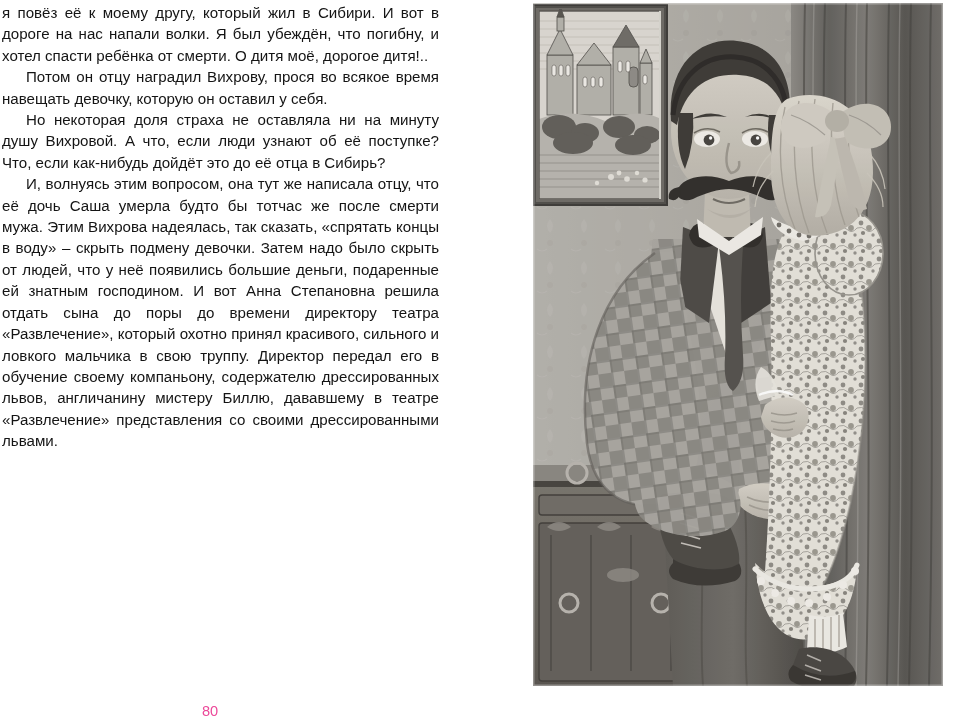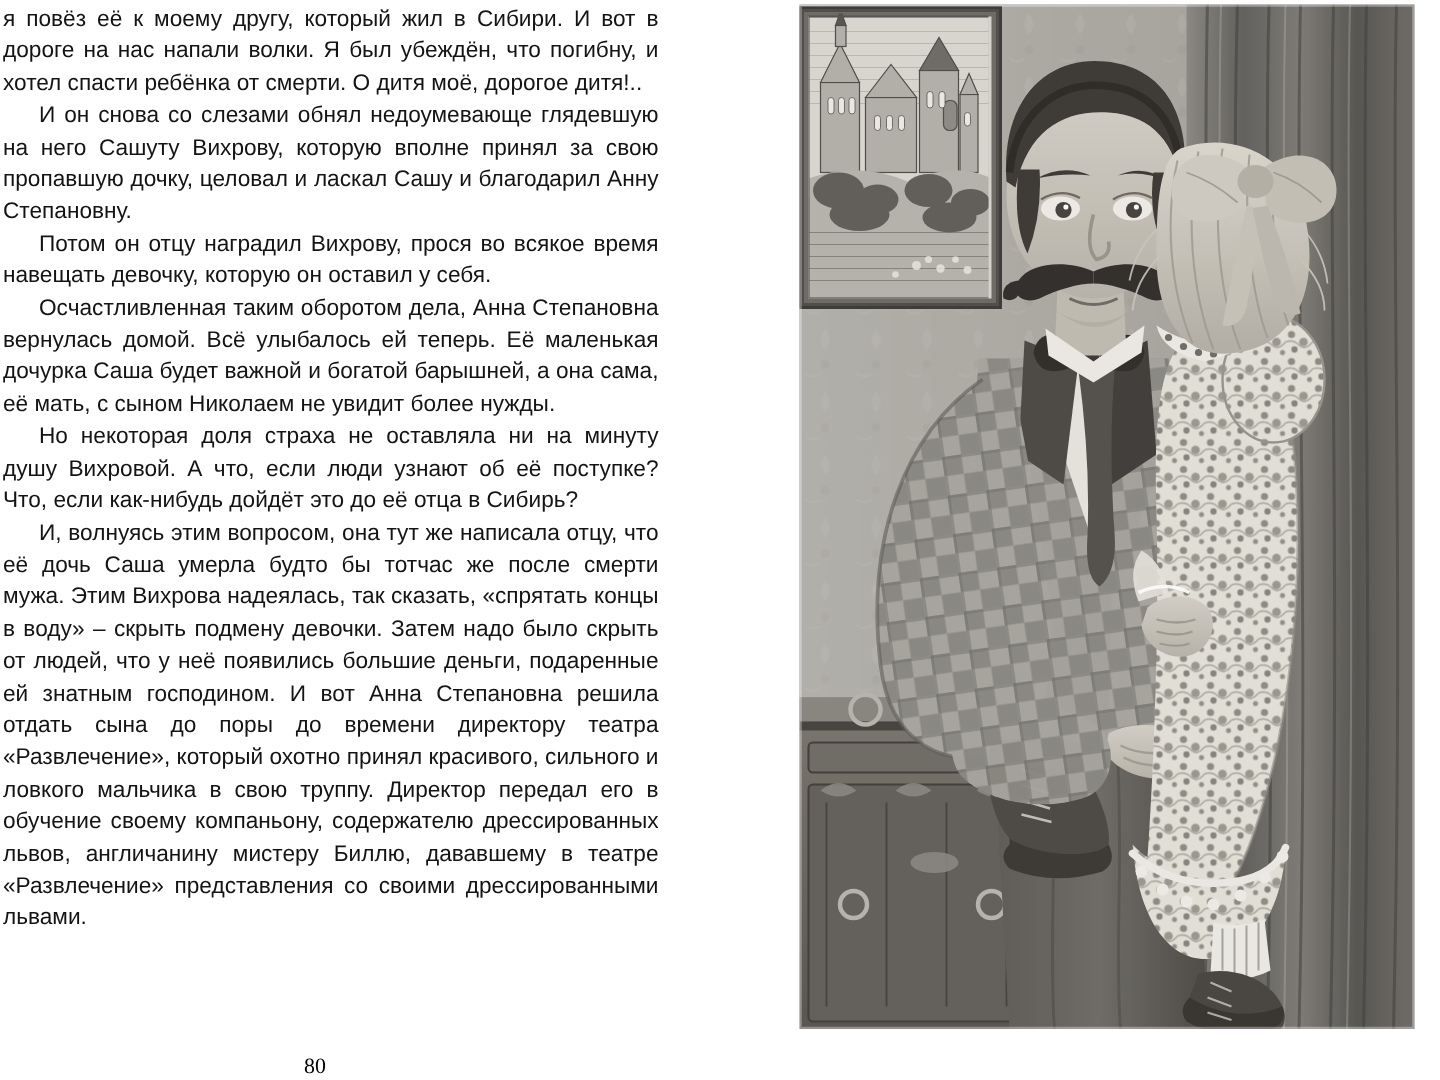--- a/index.html
+++ b/index.html
@@ -44,22 +44,21 @@
     text-indent: 24px;
   }
 
   #page-number {
     position: absolute;
     left: 0;
     top: 703px;
     width: 420px;
     text-align: center;
     font-size: 14.6px;
-    color: #000000;
-    font-family: Liberation Serif, serif;
+    color: #ec4899;
   }
 
   
   #illustration {
     position: absolute;
     left: 533px;
     top: 3px;
     width: 410px;
     height: 683px;
     overflow: hidden;
@@ -67,23 +66,21 @@
   }
   #illustration svg { display: block; }
 </style>
 </head>
 <body>
 
 <div id="page">
 
   <div id="text-column">
     <p>я повёз её к моему другу, который жил в Сибири. И вот в дороге на нас напали волки. Я был убеждён, что погибну, и хотел спасти ребёнка от смерти. О дитя моё, дорогое дитя!..</p>
-    <p class="indent">И он снова со слезами обнял недоумевающе глядевшую на него Сашуту Вихрову, которую вполне принял за свою пропавшую дочку, целовал и ласкал Сашу и благодарил Анну Степановну.</p>
     <p class="indent">Потом он отцу наградил Вихрову, прося во всякое время навещать девочку, которую он оставил у себя.</p>
-    <p class="indent">Осчастливленная таким оборотом дела, Анна Степановна вернулась домой. Всё улыбалось ей теперь. Её маленькая дочурка Саша будет важной и богатой барышней, а она сама, её мать, с сыном Николаем не увидит более нужды.</p>
     <p class="indent">Но некоторая доля страха не оставляла ни на минуту душу Вихровой. А что, если люди узнают об её поступке? Что, если как-нибудь дойдёт это до её отца в Сибирь?</p>
     <p class="indent">И, волнуясь этим вопросом, она тут же написала отцу, что её дочь Саша умерла будто бы тотчас же после смерти мужа. Этим Вихрова надеялась, так сказать, «спрятать концы в воду» – скрыть подмену девочки. Затем надо было скрыть от людей, что у неё появились большие деньги, подаренные ей знатным господином. И вот Анна Степановна решила отдать сына до поры до времени директору театра «Развлечение», который охотно принял красивого, сильного и ловкого мальчика в свою труппу. Директор передал его в обучение своему компаньону, содержателю дрессированных львов, англичанину мистеру Биллю, дававшему в театре «Развлечение» представления со своими дрессированными львами.</p>
   </div>
 
   <div id="page-number">80</div>
 
   <div id="illustration">
     <svg width="410" height="683" viewBox="0 0 410 683" xmlns="http://www.w3.org/2000/svg">
       <defs>
         <linearGradient id="wallG" x1="0" y1="0" x2="1" y2="0">

